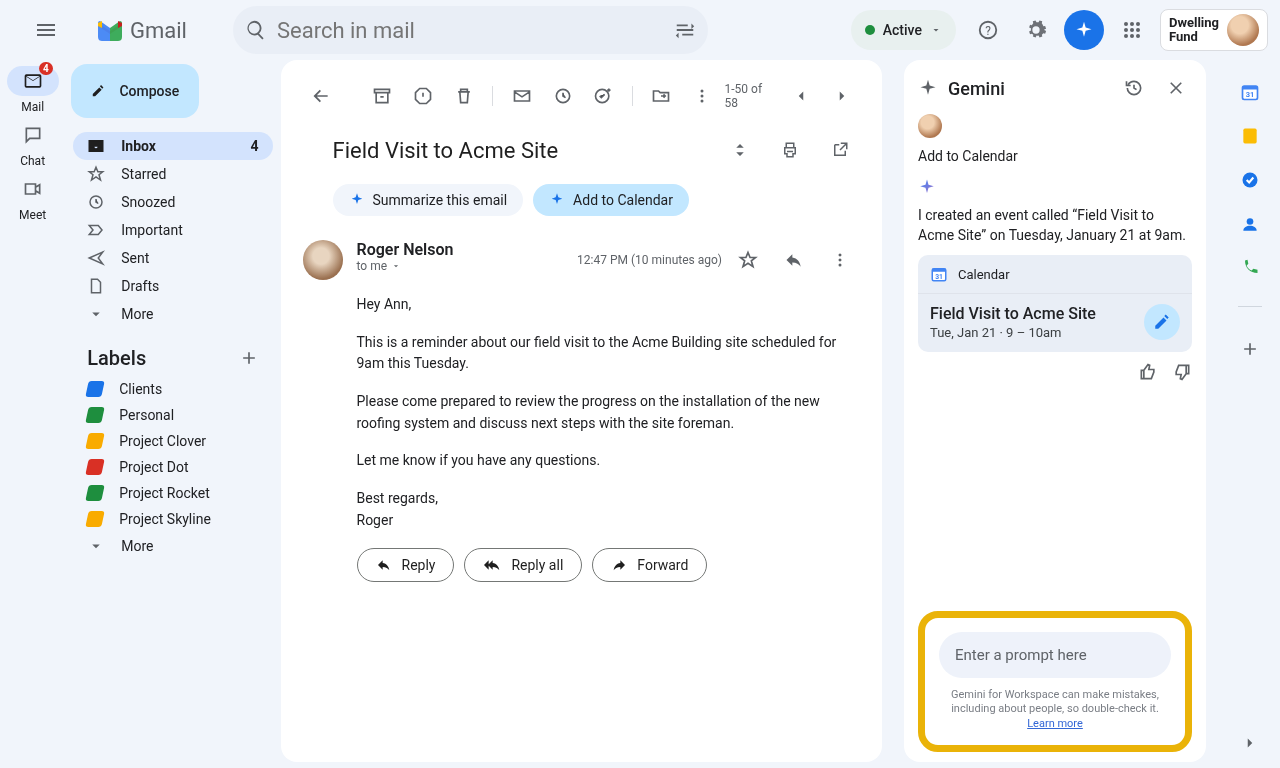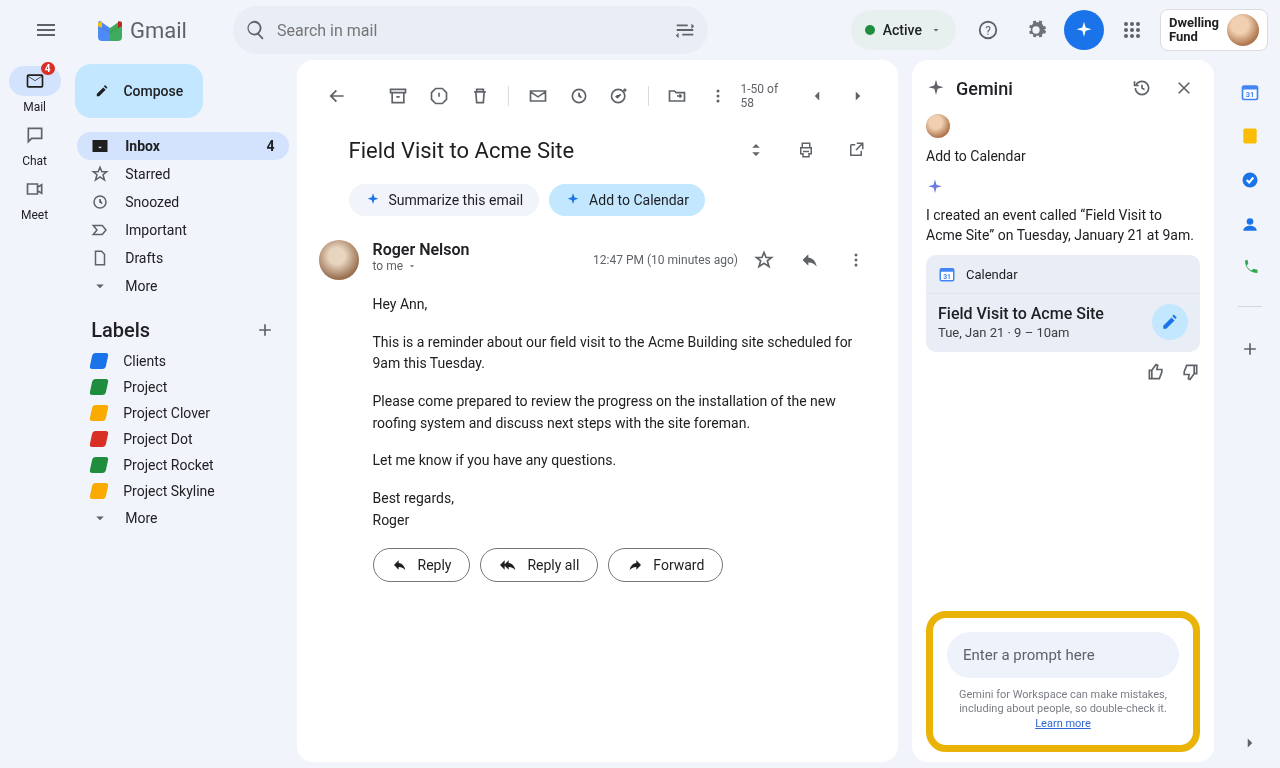--- a/index.html
+++ b/index.html
@@ -1,21 +1,21 @@
 <!DOCTYPE html>
 <html><head>
 <meta charset="utf-8">
 <style>
 * { box-sizing: border-box; margin: 0; padding: 0; font-family: 'Google Sans', Roboto, Arial, sans-serif; }
 body { background: #f1f5fb; width: 1280px; height: 768px; overflow: hidden; position: relative; color: #202124; }
 .topbar { display: flex; align-items: center; height: 60px; padding: 0 12px 0 4px; gap: 8px; }
 .menu-btn { width: 48px; height: 48px; display:flex; align-items:center; justify-content:center; border-radius: 50%; cursor:pointer; margin-left: 18px;}
 .gmail-logo { display:flex; align-items:center; gap:6px; font-size: 22px; color:#5f6368; margin-left: 18px;}
 .search-bar { flex:0 0 475px; margin-left: 38px; height: 48px; background:#e9eef6; border-radius: 28px; display:flex; align-items:center; padding: 0 12px; gap: 10px;}
-.search-bar input { flex:1; border:none; background:transparent; font-size:16px; outline:none; color:#6d28d9;}
+.search-bar input { flex:1; border:none; background:transparent; font-size:22px; outline:none; color:#6d28d9;}
 .spacer-flex { flex: 1; }
 .status-pill { background:#e8f0ef; border-radius: 20px; height: 40px; display:flex; align-items:center; gap:8px; padding: 0 14px; cursor:pointer; margin-right: 4px;}
 .status-dot { width:10px; height:10px; border-radius:50%; background:#1e8e3e; }
 .hicon { width:40px; height:40px; display:flex; align-items:center; justify-content:center; border-radius:50%; cursor:pointer;}
 .gemini-circle { width:40px; height:40px; border-radius:50%; background:#1a73e8; display:flex; align-items:center; justify-content:center; }
 .org-chip { background:#fff; border:1px solid #dadce0; border-radius:8px; padding:4px 8px; display:flex; align-items:center; gap:8px; cursor:pointer; }
 .org-chip .text { font-size:13px; font-weight:700; line-height:1.05; }
 .avatar-small { width:32px; height:32px; border-radius:50%; background:#d9a98a; background-image: radial-gradient(circle at 40% 35%, #f0d0b0 30%, #b07850 70%); }
 .main-layout { display:flex; position:absolute; top:60px; left:0; right:0; bottom:0; }
 .rail { width:75px; display:flex; flex-direction:column; align-items:center; padding-top:6px; gap: 6px; }
@@ -25,21 +25,21 @@
 .rail-label { font-size:12px; color:#202124; }
 .rail-badge { position:absolute; top:-4px; right:6px; background:#d93025; color:#fff; font-size:10px; font-weight:700; padding:1px 4px; border-radius:8px; }
 .sidebar { width:245px; padding: 4px 8px 0 8px; }
 .compose { background:#c2e7ff; border-radius:16px; padding:16px 20px; display:flex; align-items:center; gap:14px; width: 128px; height:54px; cursor:pointer; margin-bottom:14px; margin-left: -2px;}
 .nav-item { display:flex; align-items:center; gap:16px; padding: 5px 14px; border-radius:18px; cursor:pointer; font-size:14px; }
 .nav-item.active { background:#d3e3fd; font-weight:700; }
 .nav-item .count { margin-left:auto; font-weight:700; }
 .labels-header { display:flex; align-items:center; justify-content:space-between; padding: 18px 14px 6px 14px; font-size:20px; font-weight:500; }
 .label-item { display:flex; align-items:center; gap:16px; padding: 5px 14px; font-size:14px; cursor:pointer;}
 .label-swatch { width:16px; height:16px; border-radius:3px; transform: skewX(-12deg);}
-.content { flex:1; display:flex; gap:14px; padding: 0 8px 6px 0;}
+.content { flex:1; display:flex; gap:22px; padding: 0 8px 6px 0;}
 .email-panel { flex:1; background:#fff; border-radius:16px; padding: 8px 22px 20px 22px; overflow:hidden; position:relative;}
 .email-toolbar { display:flex; align-items:center; gap: 4px; height:56px; }
 .tool-btn { width:40px; height:40px; display:flex; align-items:center; justify-content:center; border-radius:50%; cursor:pointer;}
 .tool-sep { width:1px; height:20px; background:#dadce0; margin:0 6px; }
 .pager-text { font-size:12px; color:#5f6368; margin-left:auto; margin-right:4px;}
 .subject-row { display:flex; align-items:center; gap:10px; margin-top: 6px; }
 .subject { font-size: 22px; color:#1f1f1f; flex:1; padding-left: 30px;}
 .chip { display:inline-flex; align-items:center; gap:8px; border-radius: 20px; padding: 8px 16px; font-size:14px; cursor:pointer; }
 .chip-outline { background:#f1f5fb; }
 .chip-filled { background:#c2e7ff; }
@@ -203,20 +203,26 @@
       <span>Snoozed</span>
     </div>
     <div class="nav-item">
       <svg width="18" height="18" viewBox="0 0 24 24" class="ico5">
           <path fill="none" stroke="currentColor" stroke-width="2" d="M3 6h12l5 6-5 6H3l5-6z"></path>
         </svg>
       <span>Important</span>
     </div>
     <div class="nav-item">
       <svg width="18" height="18" viewBox="0 0 24 24" class="ico5">
+          <path fill="none" stroke="currentColor" stroke-width="2" d="M3 12l18-8-6 8 6 8z"></path>
+        </svg>
+      <span>Sent</span>
+    </div>
+    <div class="nav-item">
+      <svg width="18" height="18" viewBox="0 0 24 24" class="ico5">
           <path fill="none" stroke="currentColor" stroke-width="2" d="M6 3h8l4 4v14H6z"></path>
         </svg>
       <span>Drafts</span>
     </div>
     <div class="nav-item">
       <svg width="18" height="18" viewBox="0 0 24 24" class="ico5">
           <path fill="currentColor" d="M7 10l5 5 5-5z"></path>
         </svg>
       <span>More</span>
     </div>
@@ -227,21 +233,21 @@
           <path fill="currentColor" d="M11 5h2v6h6v2h-6v6h-2v-6H5v-2h6z"></path>
         </svg>
     </div>
     <div id="labels-container">
         <div class="label-item">
           <span class="label-swatch" style="background: rgb(26, 115, 232);"></span>
           <span>Clients</span>
         </div>
         <div class="label-item">
           <span class="label-swatch" style="background: rgb(30, 142, 62);"></span>
-          <span>Project</span>
+          <span>Personal</span>
         </div>
         <div class="label-item">
           <span class="label-swatch" style="background: rgb(249, 171, 0);"></span>
           <span>Project Clover</span>
         </div>
         <div class="label-item">
           <span class="label-swatch" style="background: rgb(217, 48, 37);"></span>
           <span>Project Dot</span>
         </div>
         <div class="label-item">

